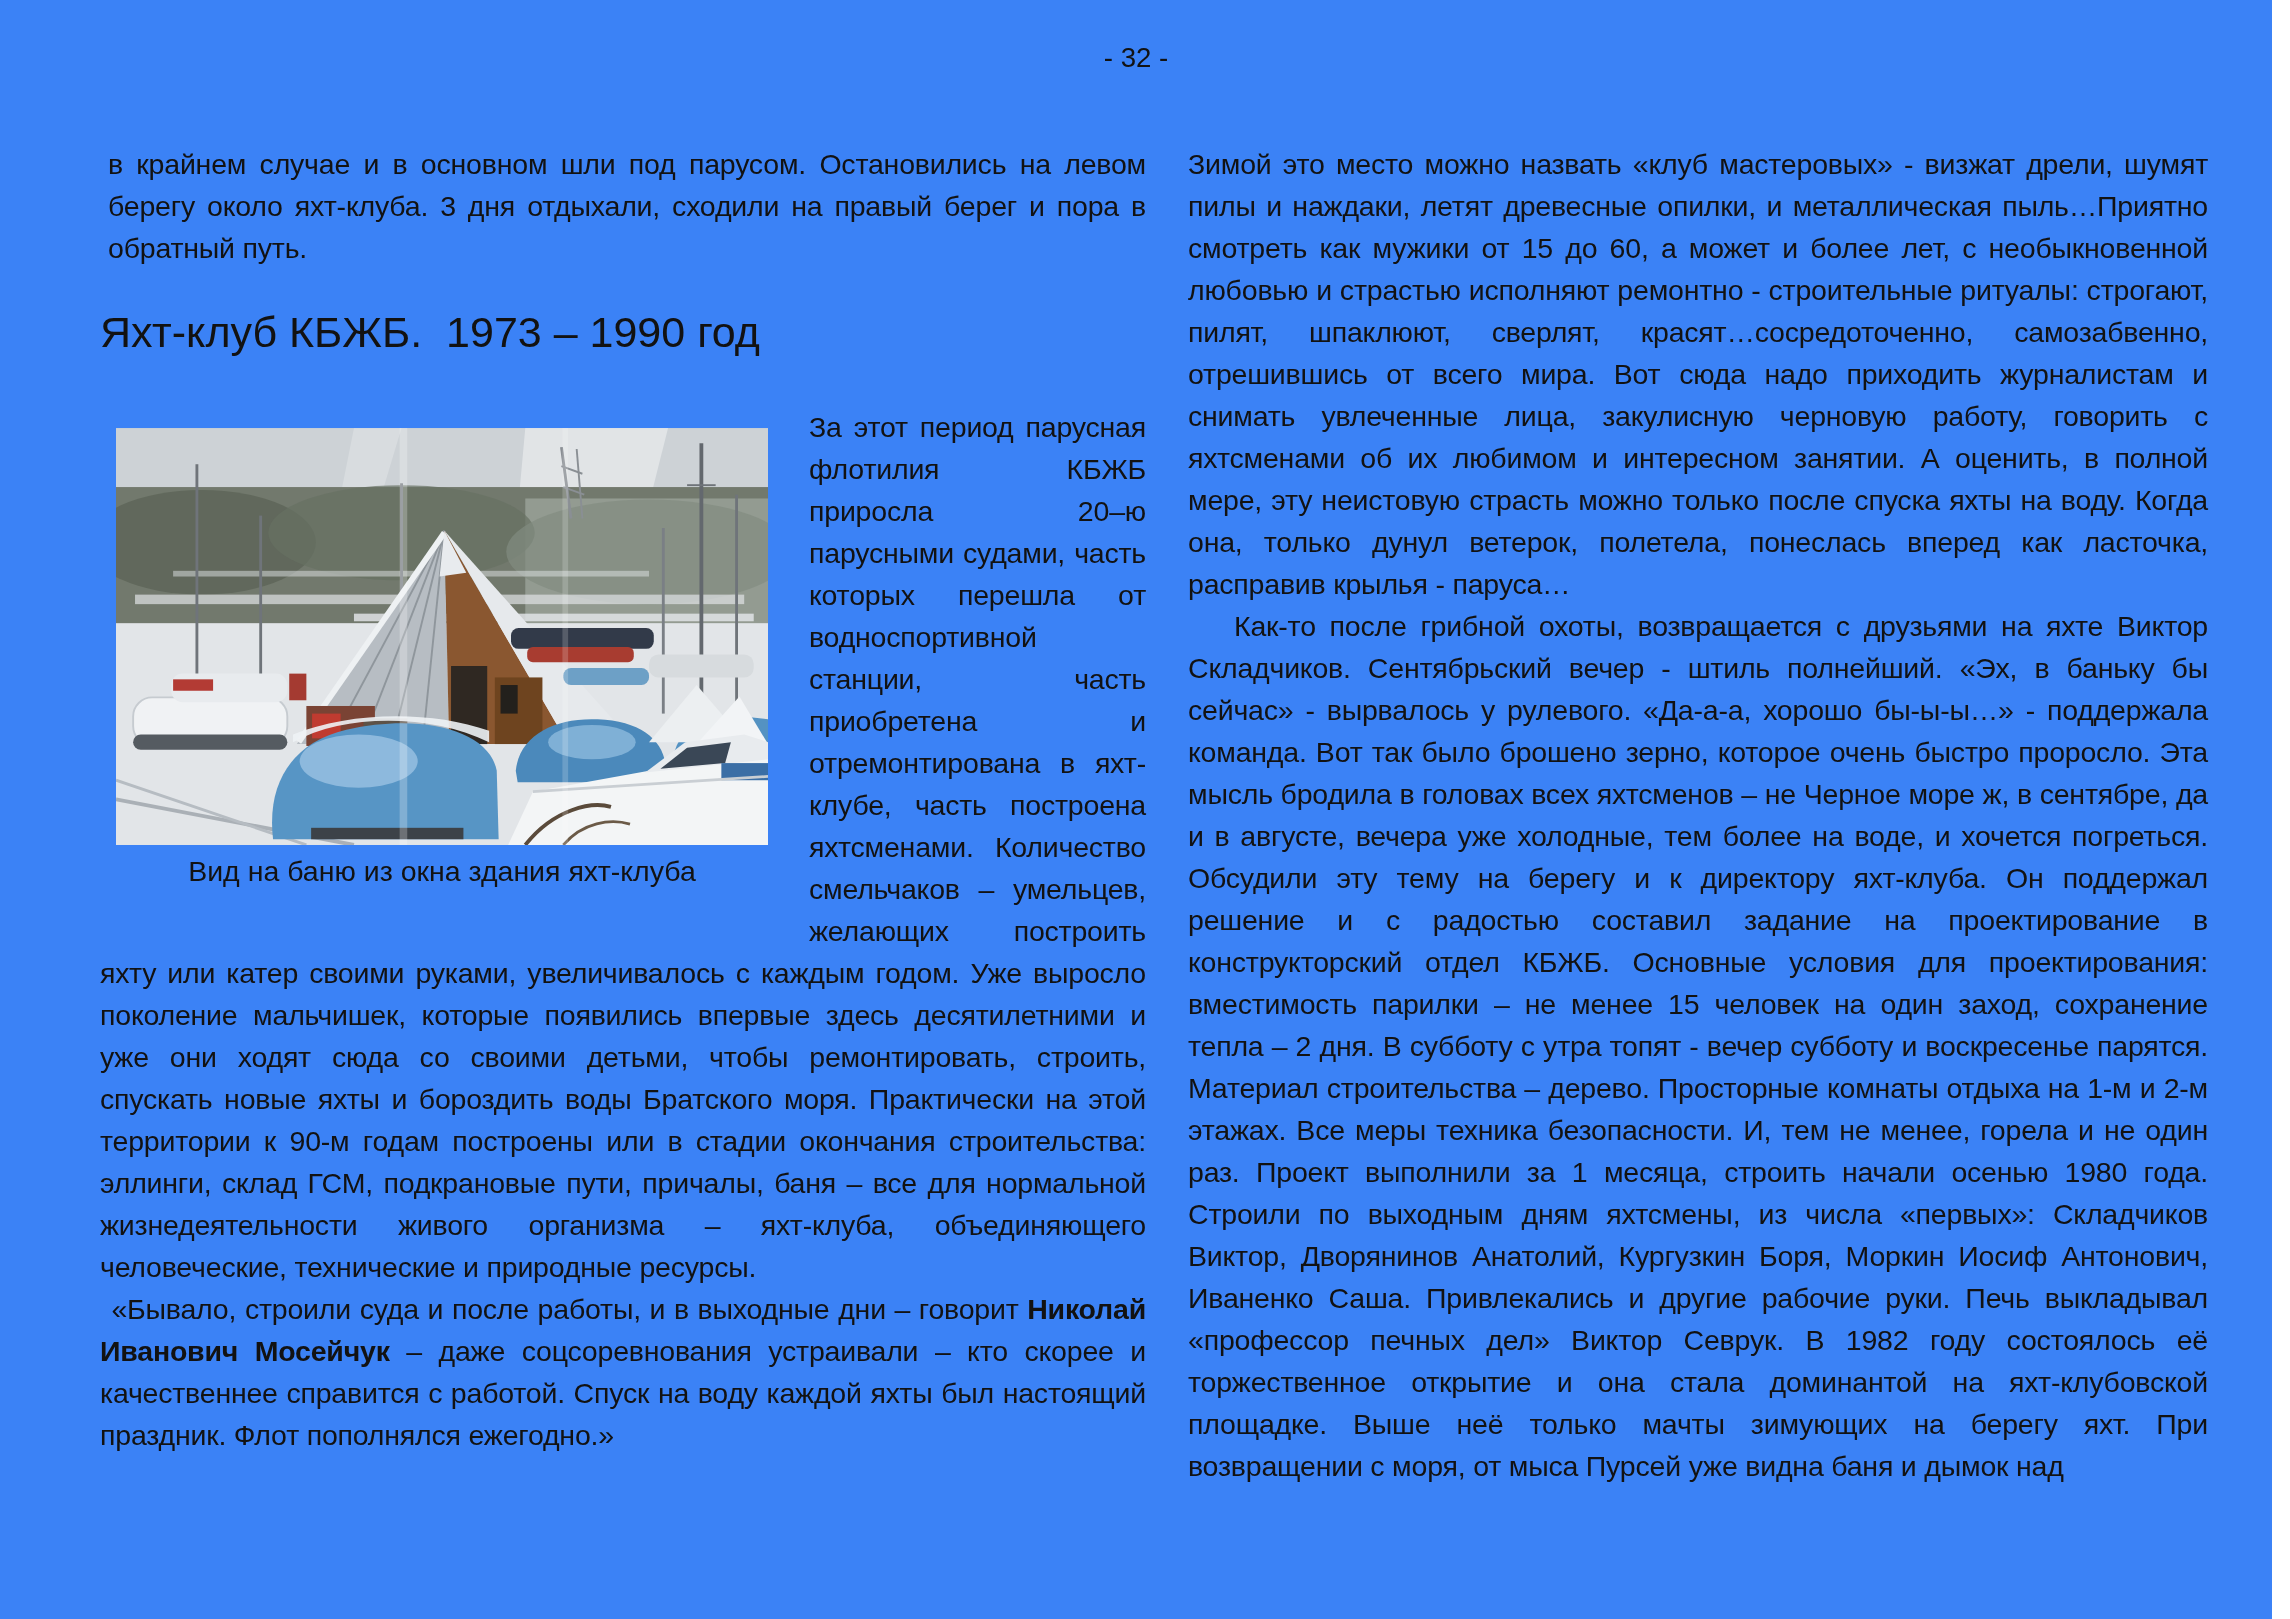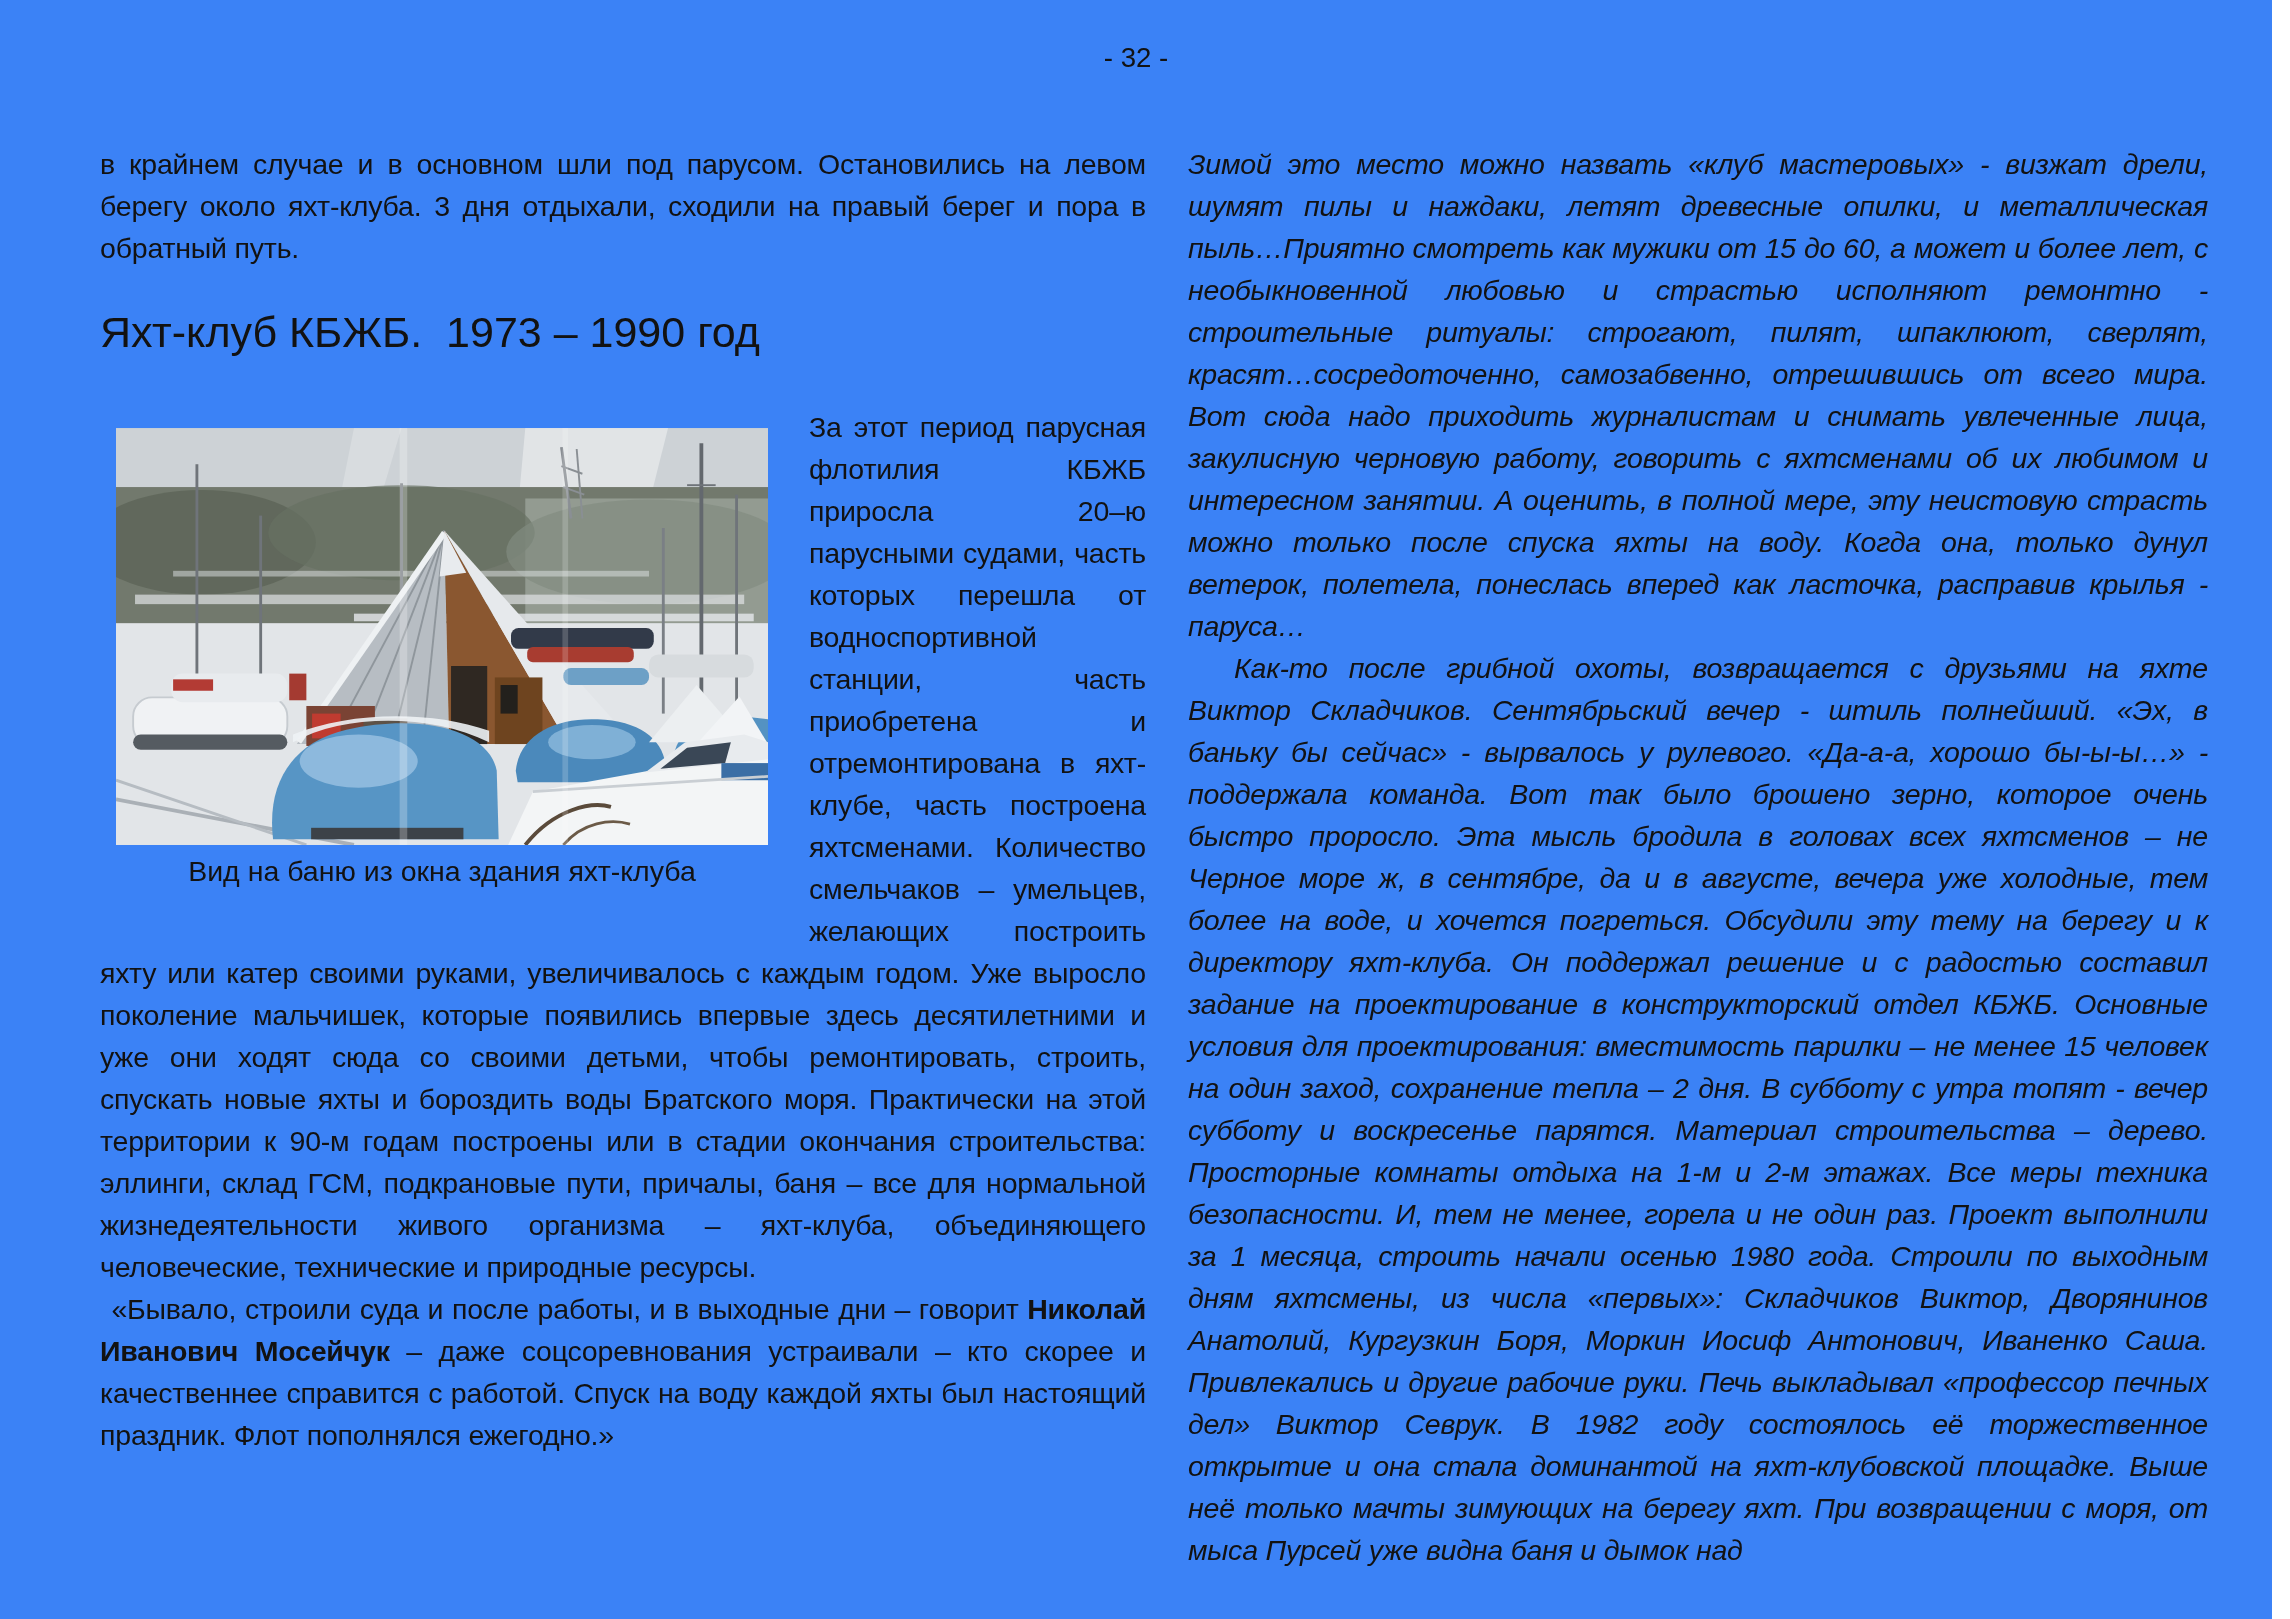--- a/index.html
+++ b/index.html
@@ -13,28 +13,28 @@
   }
   .page-number{
     position:absolute;top:42px;left:0;width:100%;
     text-align:center;font-size:27.6px;line-height:32px;
   }
   .columns{
     position:absolute;top:143px;left:100px;
     display:flex;gap:42px;
   }
   .col-left{width:1046px;}
-  .col-right{width:1020px;font-style:italic;}
+  .col-right{width:1020px;}
   p{
     margin:0;
     font-size:28.5px;line-height:42px;
     text-align:justify;
     letter-spacing:-0.2px;
   }
-  .para-gap{margin-bottom:0;}
+  .para-gap{margin-bottom:0;margin-left:8px;}
   h1.section-heading{
     font-size:43px;line-height:51px;font-weight:normal;
     margin:38px 0 48px 0;
     white-space:pre-wrap;
     letter-spacing:0;
   }
   figure.photo-figure{
     float:left;
     width:652px;
     margin:5.7px 25px 5.7px 0;

